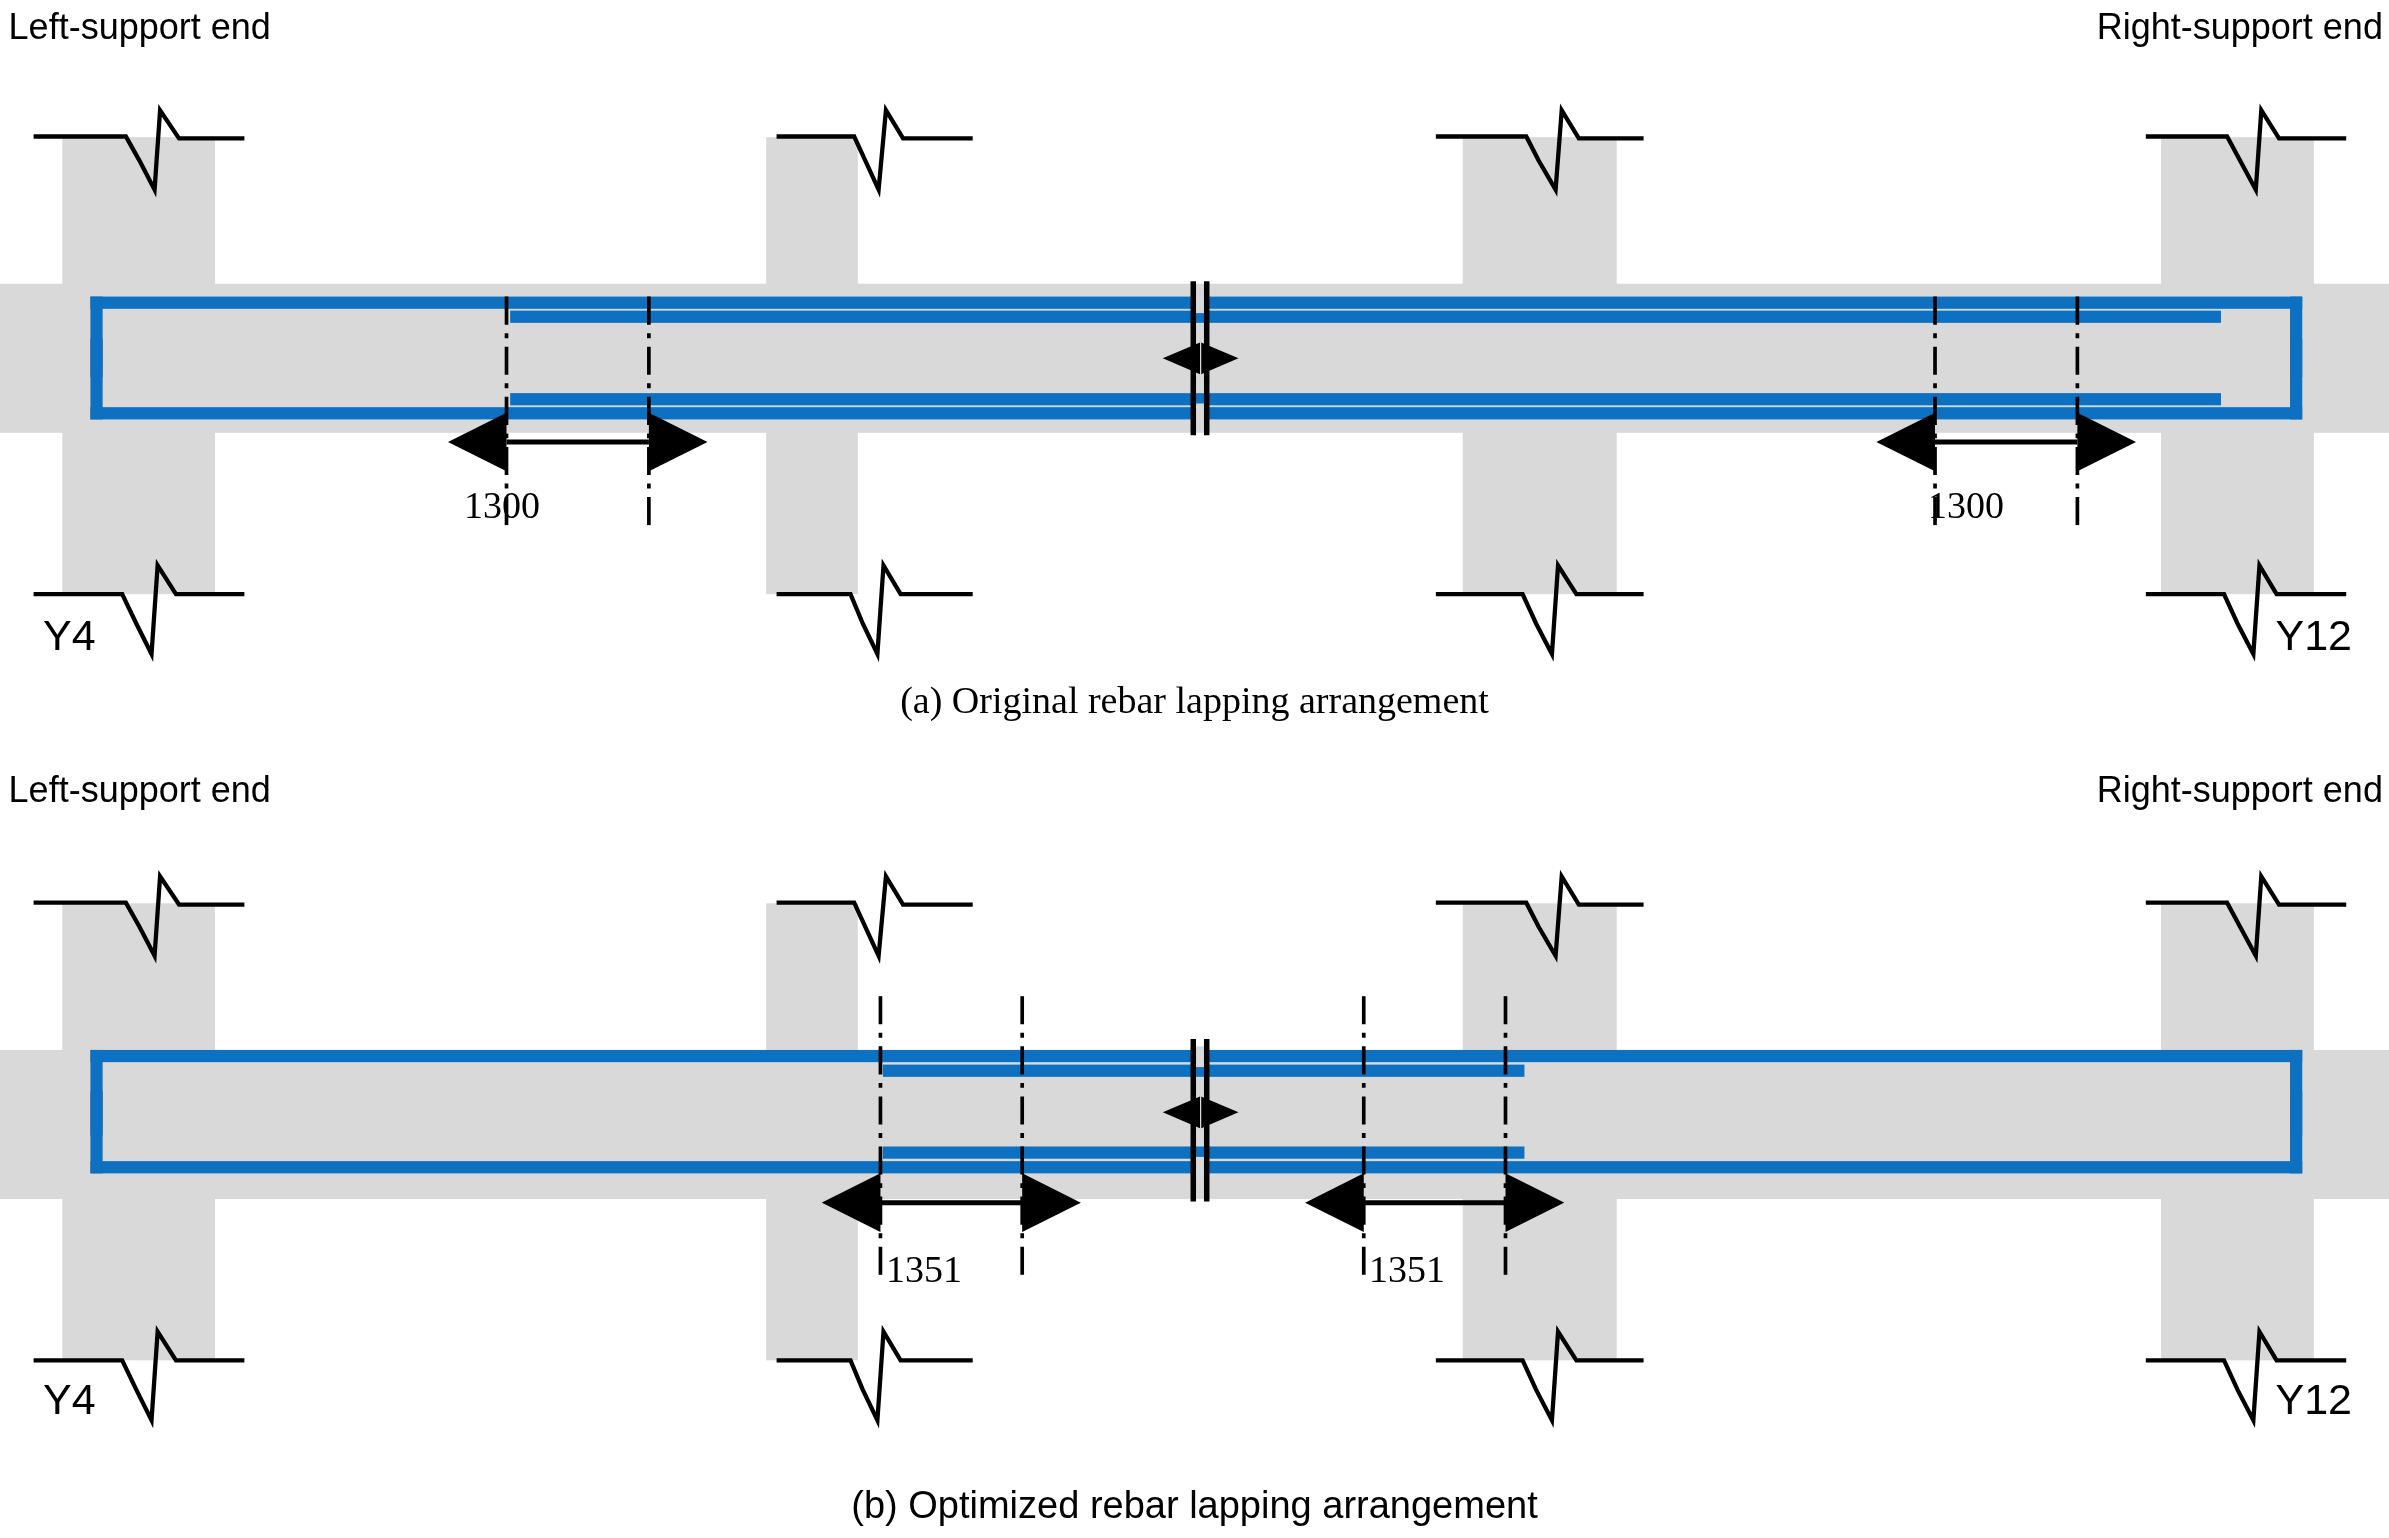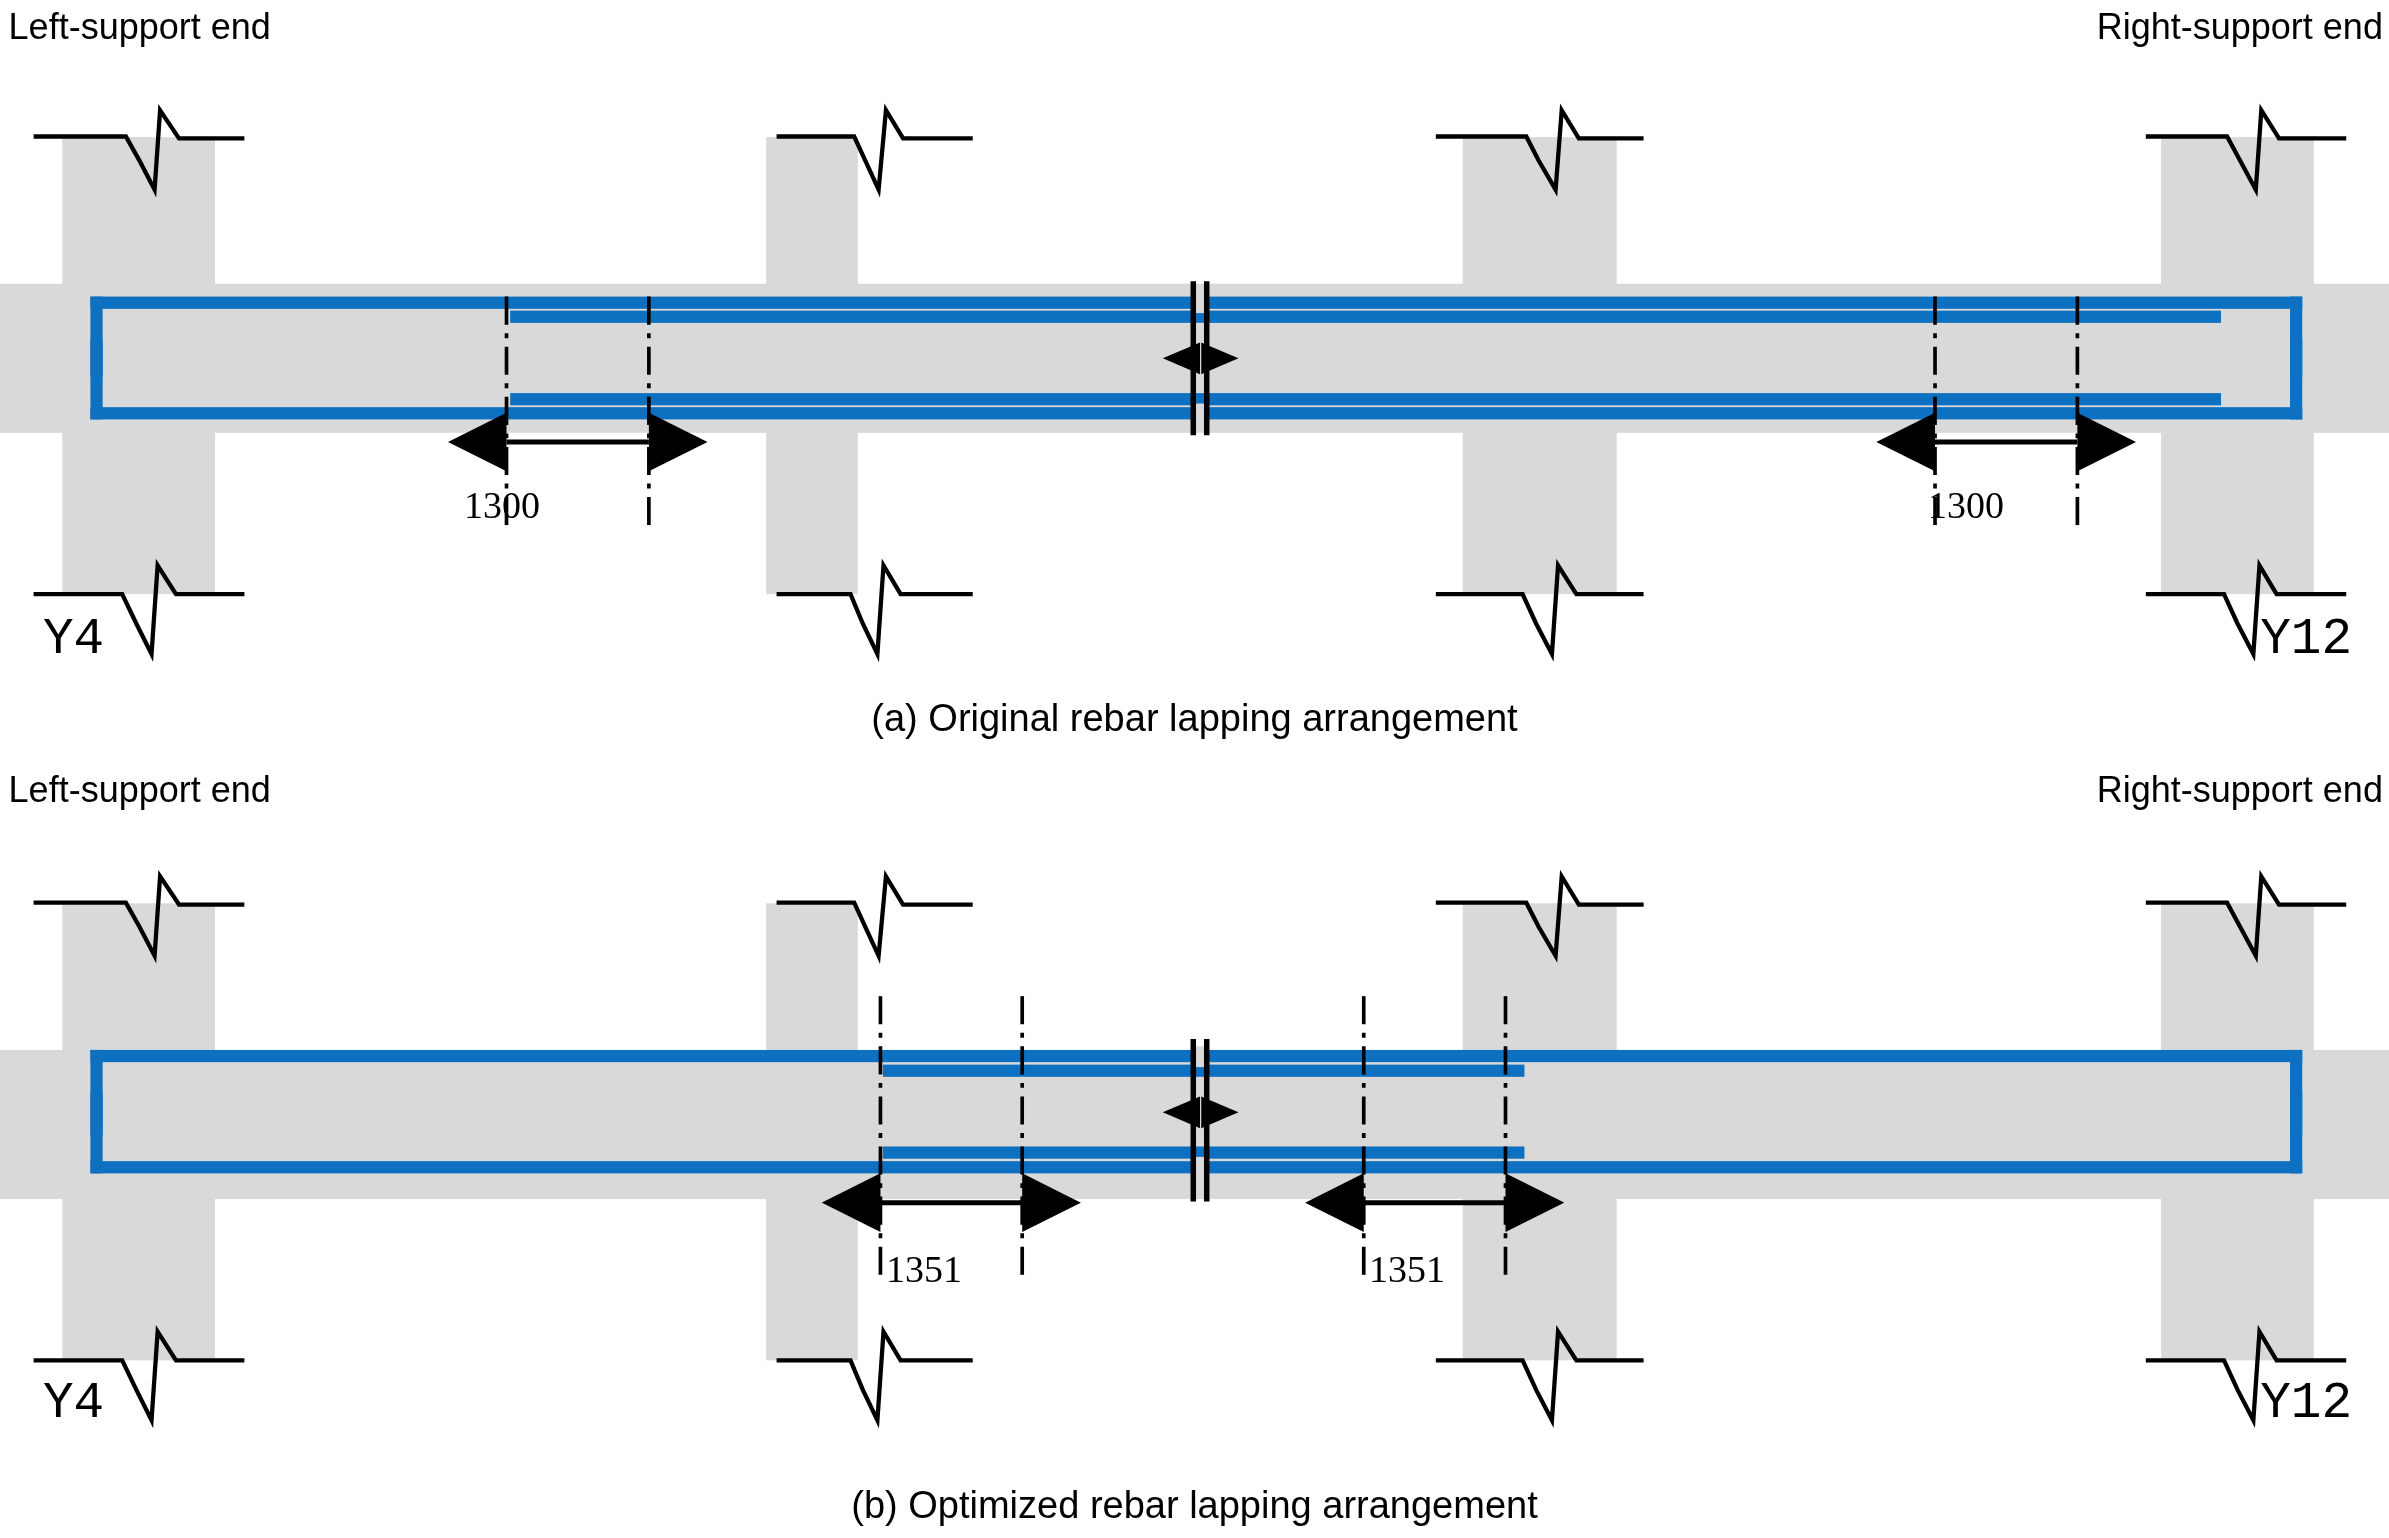--- a/index.html
+++ b/index.html
@@ -3,33 +3,33 @@
 <meta charset="utf-8">
 <style>
   html,body{margin:0;padding:0;background:#ffffff;}
   body{width:2389px;height:1539px;font-family:"Liberation Sans",sans-serif;position:relative;overflow:hidden;}
   #figure{position:absolute;left:0;top:0;width:2389px;height:1539px;}
   .cap{
     position:absolute;width:100%;text-align:center;
     font-family:"Liberation Sans",sans-serif;
     font-size:38px;color:#000;letter-spacing:0px;white-space:nowrap;
   }
-  #cap-a{top:697px;}
+  #cap-a{top:678px;font-family:Liberation Serif, serif;}
   #cap-b{top:1442px;margin-top:42px;}
   .endlbl{
     position:absolute;font-family:"Liberation Sans",sans-serif;
     font-size:36px;color:#000;white-space:nowrap;
   }
   #lbl-a-left{left:8.6px;top:6.1px;}
   #lbl-a-right{right:6.1px;top:6.1px;}
   #lbl-b-left{left:8.6px;top:769px;}
   #lbl-b-right{right:6.1px;top:769px;}
   .gridlbl{
-    position:absolute;font-family:Liberation Mono, monospace;
-    font-size:51px;color:#000;white-space:nowrap;
+    position:absolute;font-family:Liberation Sans, sans-serif;
+    font-size:43px;color:#000;white-space:nowrap;
   }
   #y4-a{left:43px;top:611px;}
   #y12-a{right:37px;top:611px;}
   #y4-b{left:43px;top:1375px;}
   #y12-b{right:37px;top:1375px;}
   .dimlbl{
     position:absolute;font-family:"Liberation Serif",serif;
     font-size:38px;color:#000;white-space:nowrap;text-align:center;
   }
   #dim-a1{left:464px;top:483px;}

